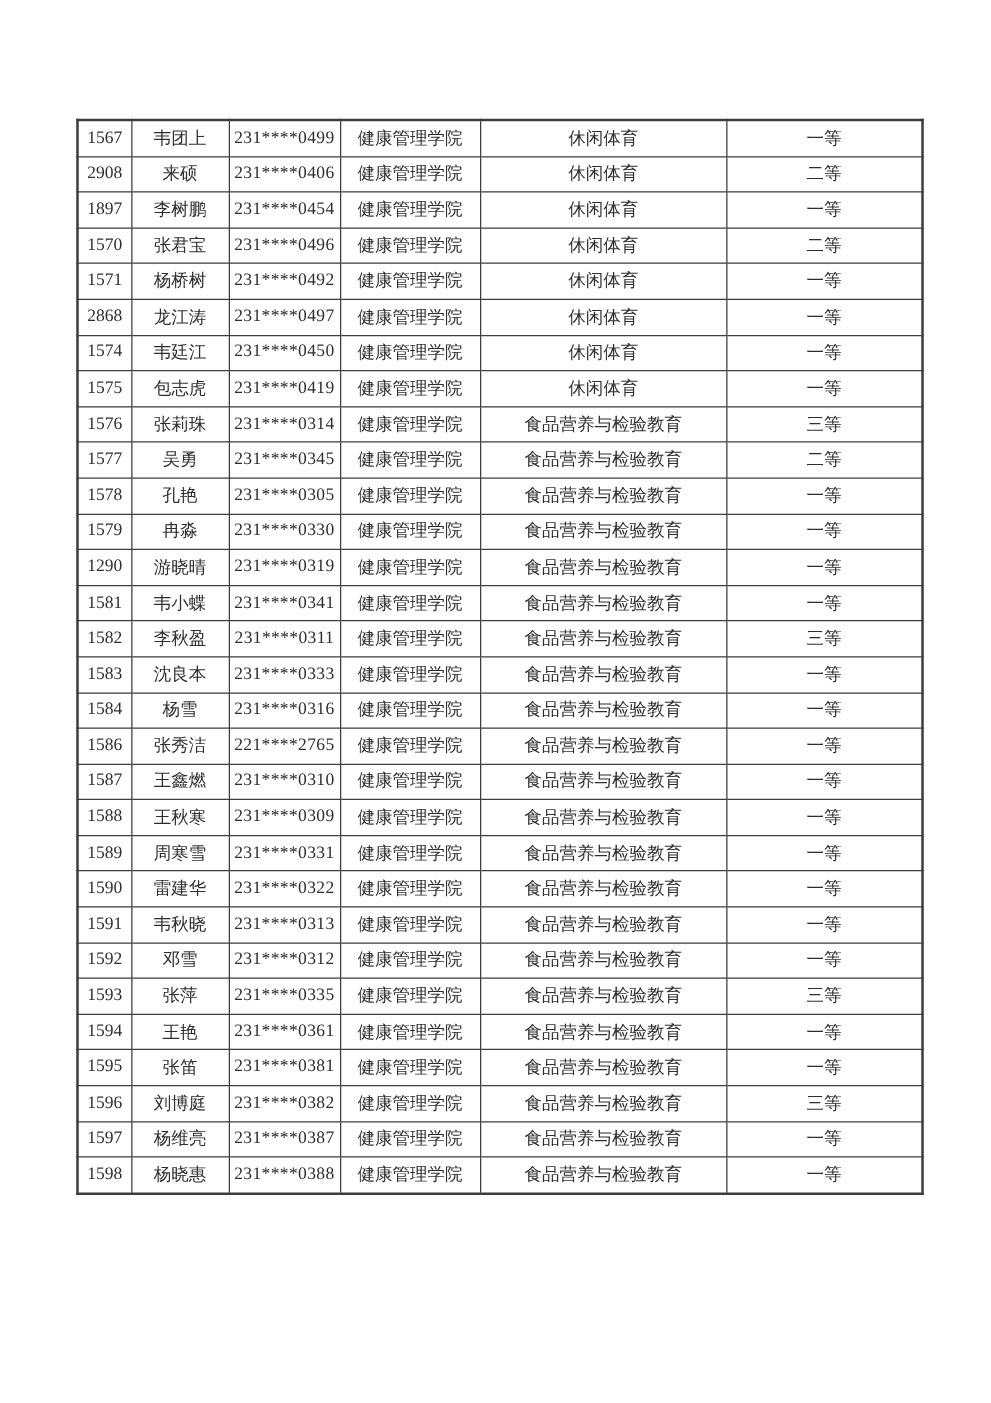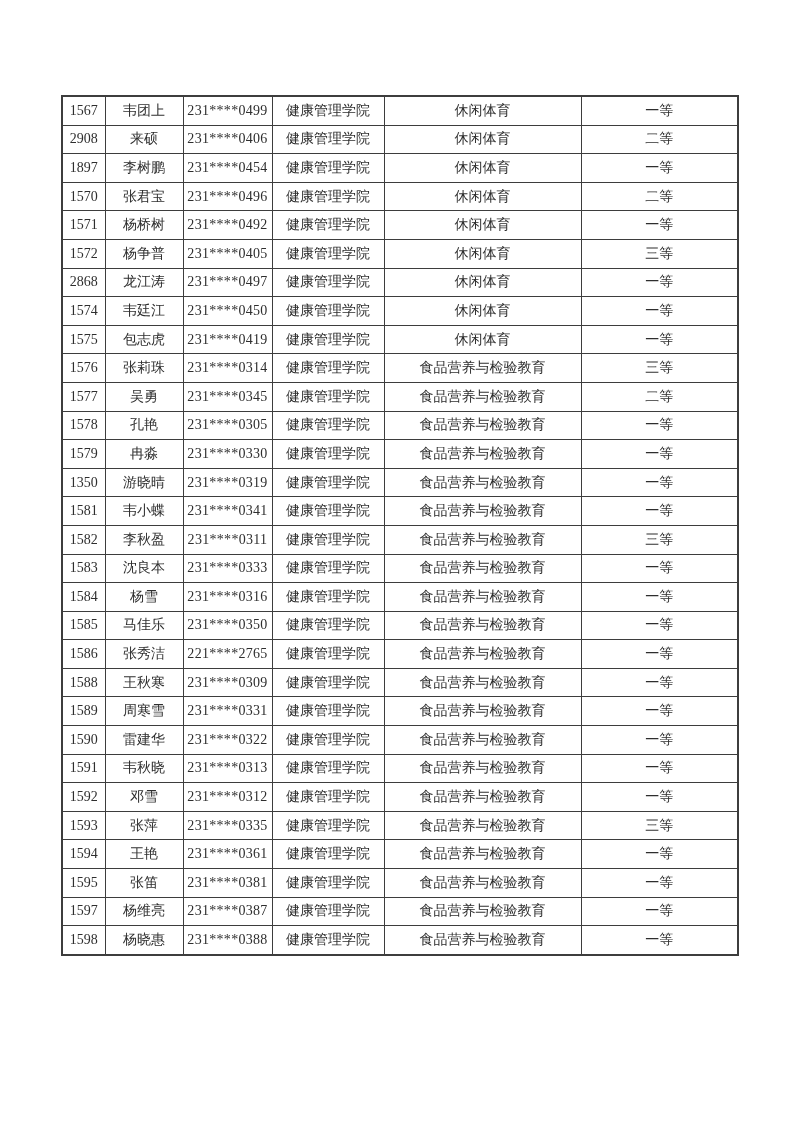--- a/index.html
+++ b/index.html
@@ -88,28 +88,20 @@
         </tr>
         <tr>
           <td class="col-no">1571</td>
           <td class="col-name">杨桥树</td>
           <td class="col-student_id">231****0492</td>
           <td class="col-college">健康管理学院</td>
           <td class="col-major">休闲体育</td>
           <td class="col-award">一等</td>
         </tr>
         <tr>
-          <td class="col-no">1572</td>
-          <td class="col-name">杨争普</td>
-          <td class="col-student_id">231****0405</td>
-          <td class="col-college">健康管理学院</td>
-          <td class="col-major">休闲体育</td>
-          <td class="col-award">三等</td>
-        </tr>
-        <tr>
           <td class="col-no">2868</td>
           <td class="col-name">龙江涛</td>
           <td class="col-student_id">231****0497</td>
           <td class="col-college">健康管理学院</td>
           <td class="col-major">休闲体育</td>
           <td class="col-award">一等</td>
         </tr>
         <tr>
           <td class="col-no">1574</td>
           <td class="col-name">韦廷江</td>
@@ -152,21 +144,21 @@
         </tr>
         <tr>
           <td class="col-no">1579</td>
           <td class="col-name">冉淼</td>
           <td class="col-student_id">231****0330</td>
           <td class="col-college">健康管理学院</td>
           <td class="col-major">食品营养与检验教育</td>
           <td class="col-award">一等</td>
         </tr>
         <tr>
-          <td class="col-no">1350</td>
+          <td class="col-no">1290</td>
           <td class="col-name">游晓晴</td>
           <td class="col-student_id">231****0319</td>
           <td class="col-college">健康管理学院</td>
           <td class="col-major">食品营养与检验教育</td>
           <td class="col-award">一等</td>
         </tr>
         <tr>
           <td class="col-no">1581</td>
           <td class="col-name">韦小蝶</td>
           <td class="col-student_id">231****0341</td>
@@ -192,36 +184,36 @@
         </tr>
         <tr>
           <td class="col-no">1584</td>
           <td class="col-name">杨雪</td>
           <td class="col-student_id">231****0316</td>
           <td class="col-college">健康管理学院</td>
           <td class="col-major">食品营养与检验教育</td>
           <td class="col-award">一等</td>
         </tr>
         <tr>
-          <td class="col-no">1585</td>
-          <td class="col-name">马佳乐</td>
-          <td class="col-student_id">231****0350</td>
-          <td class="col-college">健康管理学院</td>
-          <td class="col-major">食品营养与检验教育</td>
-          <td class="col-award">一等</td>
-        </tr>
-        <tr>
           <td class="col-no">1586</td>
           <td class="col-name">张秀洁</td>
           <td class="col-student_id">221****2765</td>
           <td class="col-college">健康管理学院</td>
           <td class="col-major">食品营养与检验教育</td>
           <td class="col-award">一等</td>
         </tr>
         <tr>
+          <td class="col-no">1587</td>
+          <td class="col-name">王鑫燃</td>
+          <td class="col-student_id">231****0310</td>
+          <td class="col-college">健康管理学院</td>
+          <td class="col-major">食品营养与检验教育</td>
+          <td class="col-award">一等</td>
+        </tr>
+        <tr>
           <td class="col-no">1588</td>
           <td class="col-name">王秋寒</td>
           <td class="col-student_id">231****0309</td>
           <td class="col-college">健康管理学院</td>
           <td class="col-major">食品营养与检验教育</td>
           <td class="col-award">一等</td>
         </tr>
         <tr>
           <td class="col-no">1589</td>
           <td class="col-name">周寒雪</td>
@@ -270,20 +262,28 @@
           <td class="col-major">食品营养与检验教育</td>
           <td class="col-award">一等</td>
         </tr>
         <tr>
           <td class="col-no">1595</td>
           <td class="col-name">张笛</td>
           <td class="col-student_id">231****0381</td>
           <td class="col-college">健康管理学院</td>
           <td class="col-major">食品营养与检验教育</td>
           <td class="col-award">一等</td>
+        </tr>
+        <tr>
+          <td class="col-no">1596</td>
+          <td class="col-name">刘博庭</td>
+          <td class="col-student_id">231****0382</td>
+          <td class="col-college">健康管理学院</td>
+          <td class="col-major">食品营养与检验教育</td>
+          <td class="col-award">三等</td>
         </tr>
         <tr>
           <td class="col-no">1597</td>
           <td class="col-name">杨维亮</td>
           <td class="col-student_id">231****0387</td>
           <td class="col-college">健康管理学院</td>
           <td class="col-major">食品营养与检验教育</td>
           <td class="col-award">一等</td>
         </tr>
         <tr>

